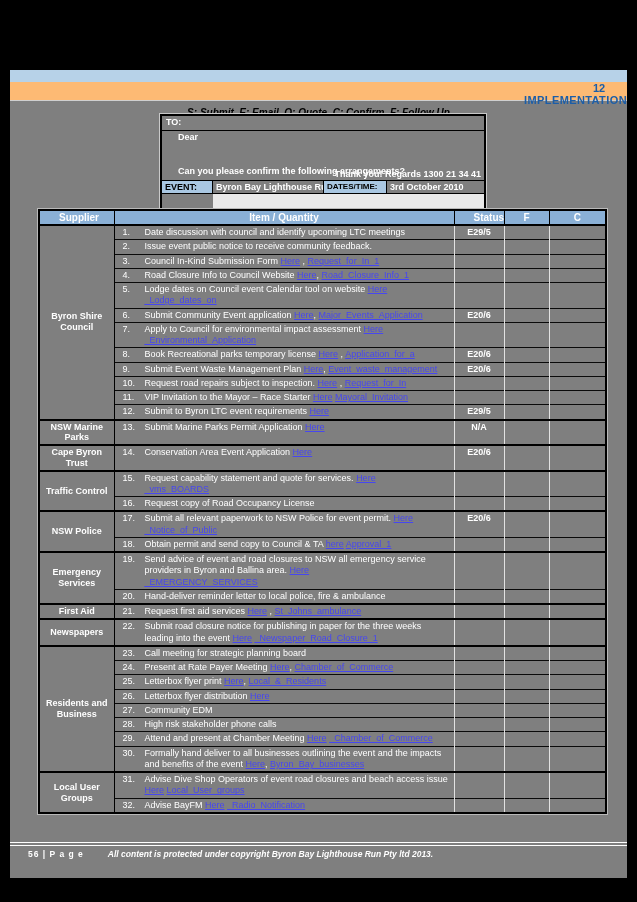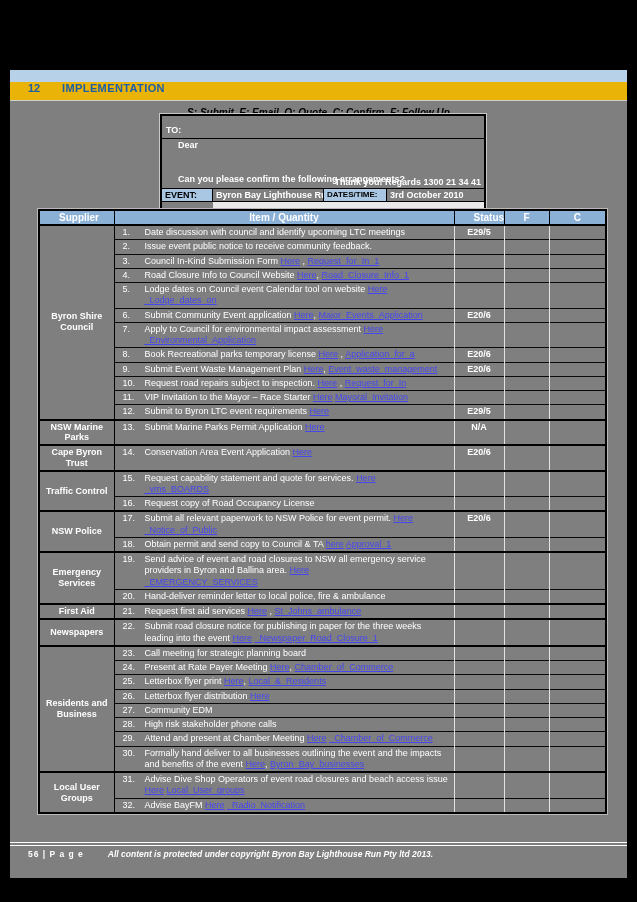--- a/index.html
+++ b/index.html
@@ -1,29 +1,29 @@
 <!DOCTYPE html>
 <html><head>
 <meta charset="utf-8">
 <style>
   html,body{margin:0;padding:0;background:#000;}
   #canvas{position:relative;width:637px;height:902px;background:#000;overflow:hidden;
           font-family:"Liberation Sans",sans-serif;}
   .page{position:absolute;left:10px;top:70px;width:617px;height:808px;background:#7f7f7f;}
   .topstrip{height:12px;background:#b7d2e8;}
-  .secbar{height:18px;background:#eab308;display:flex;align-items:flex-start;border-bottom:1px solid #cfcfcf;}
+  .secbar{height:18px;background:#fdba74;display:flex;align-items:flex-end;border-bottom:1px solid #cfcfcf;flex-direction:column;}
   .secnum{color:#1c5ea8;font-weight:bold;font-size:11px;padding-left:18px;width:34px;}
   .sectitle{color:#1c5ea8;font-weight:bold;font-size:11px;letter-spacing:.4px;}
   .legend{text-align:center;color:#000;font-weight:bold;font-style:italic;font-size:10px;margin-top:6px;}
 
   .letterbox{position:absolute;left:150px;top:44px;width:322px;border:2px solid #000;
              outline:1px solid #c9c9c9;background:#7f7f7f;font-size:9px;color:#fff;}
   .lrow{border-bottom:1px solid #000;display:flex;align-items:stretch;}
   .lrow:last-child{border-bottom:none;}
-  .to-cell{padding:1px 4px;font-weight:bold;height:12px;flex:1;margin-top:8px;}
+  .to-cell{padding:1px 4px;font-weight:bold;height:12px;flex:1;}
   .body-cell{height:47px;padding:1px 16px;position:relative;font-weight:bold;flex:1;}
   .greeting{display:block;}
   .bodyline{display:block;margin-top:24px;}
   .signoff{position:absolute;right:3px;bottom:1px;font-weight:bold;}
   .lbl{background:#a9c7e2;color:#000;font-weight:bold;padding:1px 3px;border-right:1px solid #000;flex:none;}
   .val{padding:1px 3px;font-weight:bold;white-space:nowrap;overflow:hidden;}
   .lbl-event{width:44px;}
   .val-event{width:104px;border-right:1px solid #000;}
   .lbl-dates{width:56px;font-size:8px;}
   .val-dates{flex:1;}

